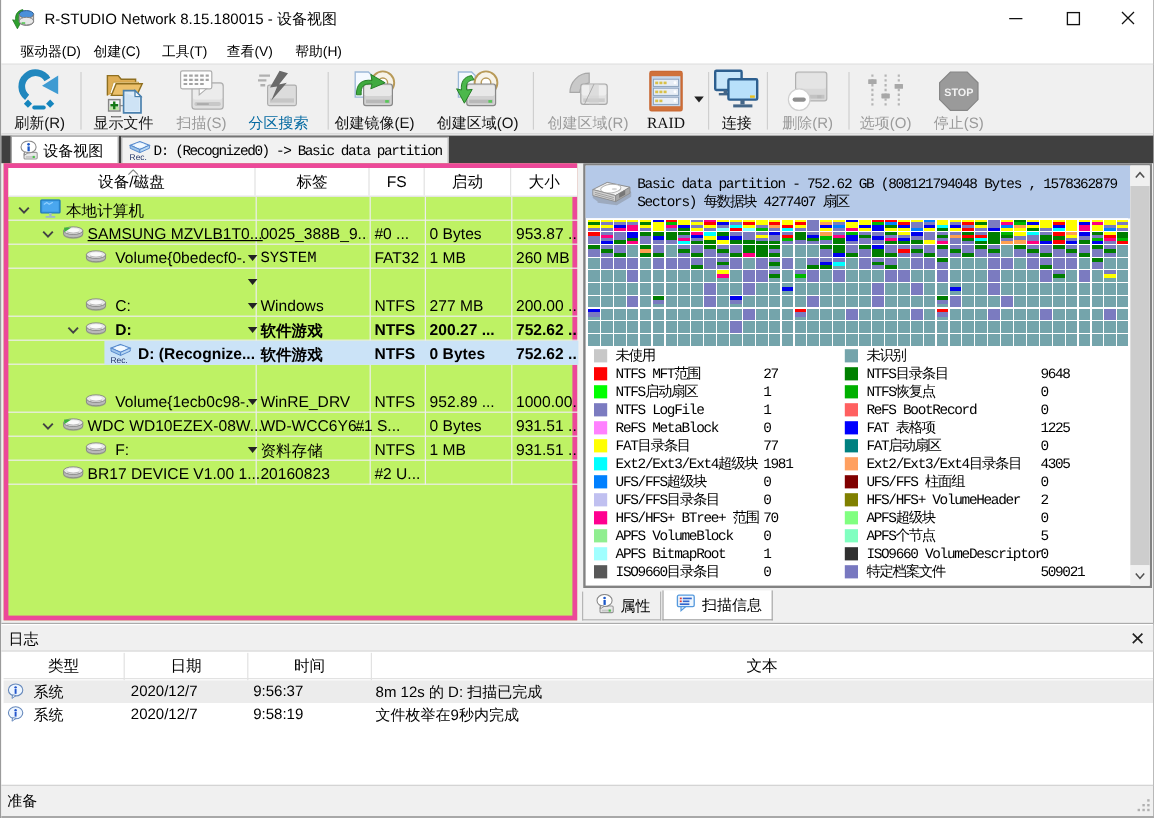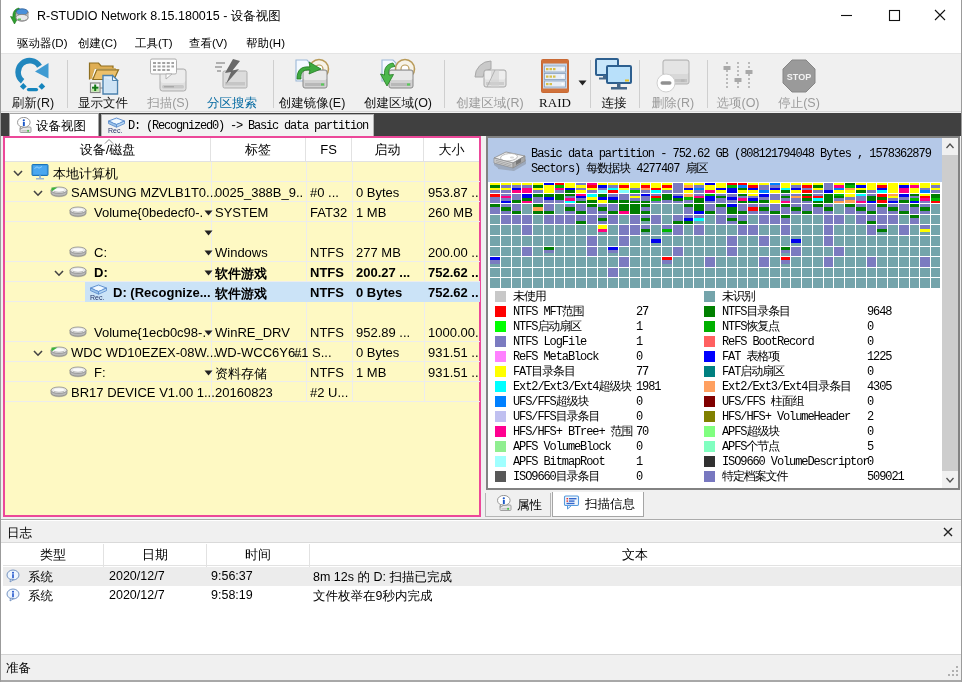--- a/index.html
+++ b/index.html
@@ -224,21 +224,21 @@
 <path d="M1.5 4 L1.5 6.6 L9.5 10.2 L9.5 7.6 Z" fill="#9cc4ea" stroke="#5588cc" stroke-width="0.8"></path>
 <path d="M9.5 7.6 L9.5 10.2 L17.5 6.6 L17.5 4 Z" fill="#b8d8f4" stroke="#5588cc" stroke-width="0.8"></path>
 <ellipse cx="9.5" cy="4.2" rx="4.2" ry="1.8" fill="#f2f9ff"></ellipse>
 <text x="1" y="16.2" font-family="Liberation Sans" font-size="7" fill="#223366">Rec.</text>
 </svg>
       </div>
     <div class="abs mono" style="left:26px;top:4px;font-size:12px;letter-spacing:-1.2px">D: (Recognized0) -&gt; Basic data partition</div>
   </div>
 </div>
 
-<div class="abs" style="left:2px;top:136px;width:478px;height:381px;background:#fef9c3;border:2px solid #ec4899">
+<div class="abs" style="left:2px;top:136px;width:478px;height:381px;background:#bef264;border:4px solid #ec4899">
 
   <div class="abs" style="left:0;top:0;width:474px;height:24px;background:#fff;border-bottom:1px solid #e2e2e2">
     <div class="hdrc" style="left:0;width:206px">设备/磁盘</div>
     <div class="hdrc" style="left:206px;width:95px">标签</div>
     <div class="hdrc" style="left:301px;width:46px">FS</div>
     <div class="hdrc" style="left:347px;width:72px">启动</div>
     <div class="hdrc" style="left:419px;width:55px;border-right:none">大小</div>
     <svg width="10" height="5" viewBox="0 0 10 5" style="position:absolute;left:99px;top:1px">
         <path d="M1 4.5 L5 0.5 L9 4.5" stroke="#888" stroke-width="1" fill="none"></path>
       </svg>
@@ -272,38 +272,38 @@
       <div style="position:absolute;left:45px;top:4px">
         <svg width="18" height="12" viewBox="0 0 18 12" style="position:absolute;left:0px;top:0px">
 <ellipse cx="9" cy="7.8" rx="8.3" ry="3.4" fill="#9a9a9a" opacity="0.5"></ellipse>
 <path d="M1 4.2 L1 7 A8 3.2 0 0 0 17 7 L17 4.2 Z" fill="#b9b9b9" stroke="#808080" stroke-width="0.7"></path>
 <ellipse cx="9" cy="4.2" rx="8" ry="3.2" fill="#e6e6e6" stroke="#808080" stroke-width="0.7"></ellipse>
 <ellipse cx="9" cy="4" rx="5" ry="1.8" fill="#fafafa"></ellipse>
 <path d="M4 5.4 Q9 7.2 14 5.4" stroke="#a8a8a8" stroke-width="0.6" fill="none"></path>
           <path d="M1.5 1.5 L7.5 1.5 L1.5 5.5 Z" fill="#3cb43c"></path>
 </svg>
       </div>
-      <div class="tt" style="left:66px;">SAMSUNG MZVLB1T0...</div>
+      <div class="tt" style="left:66px;text-decoration:underline;">SAMSUNG MZVLB1T0...</div>
       <div class="tc" style="left:210px;width:89px;">0025_388B_9...</div>
       <div class="tc" style="left:305px;width:41px;">#0 ...</div>
       <div class="tc" style="left:351px;width:66px;">0 Bytes</div>
       <div class="tc" style="left:423px;width:51px;">953.87 ...</div>
     </div>
     <div class="trow" style="top:64px;">
       <div style="position:absolute;left:64px;top:4px">
         <svg width="18" height="12" viewBox="0 0 18 12" style="position:absolute;left:0px;top:0px">
 <ellipse cx="9" cy="7.8" rx="8.3" ry="3.4" fill="#9a9a9a" opacity="0.5"></ellipse>
 <path d="M1 4.2 L1 7 A8 3.2 0 0 0 17 7 L17 4.2 Z" fill="#b9b9b9" stroke="#808080" stroke-width="0.7"></path>
 <ellipse cx="9" cy="4.2" rx="8" ry="3.2" fill="#e6e6e6" stroke="#808080" stroke-width="0.7"></ellipse>
 <ellipse cx="9" cy="4" rx="5" ry="1.8" fill="#fafafa"></ellipse>
 <path d="M4 5.4 Q9 7.2 14 5.4" stroke="#a8a8a8" stroke-width="0.6" fill="none"></path>
 </svg>
       </div>
       <div class="tt" style="left:89px;">Volume{0bedecf0-.</div>
-      <div class="tc" style="left:210px;width:89px;">SYSTEM</div>
+      <div class="tc" style="left:210px;width:89px;font-family:Liberation Mono, monospace;">SYSTEM</div>
       <div class="tc" style="left:305px;width:41px;">FAT32</div>
       <div class="tc" style="left:351px;width:66px;">1 MB</div>
       <div class="tc" style="left:423px;width:51px;">260 MB</div>
     </div>
     <div style="position:absolute;left:0;top:0">
       <svg width="9" height="6" viewBox="0 0 9 6" style="position:absolute;left:199px;top:72px">
         <path d="M0.5 0.5 L8.5 0.5 L4.5 5.5 Z" fill="#222"></path>
       </svg>
     </div>
     <div style="position:absolute;left:0;top:0">

